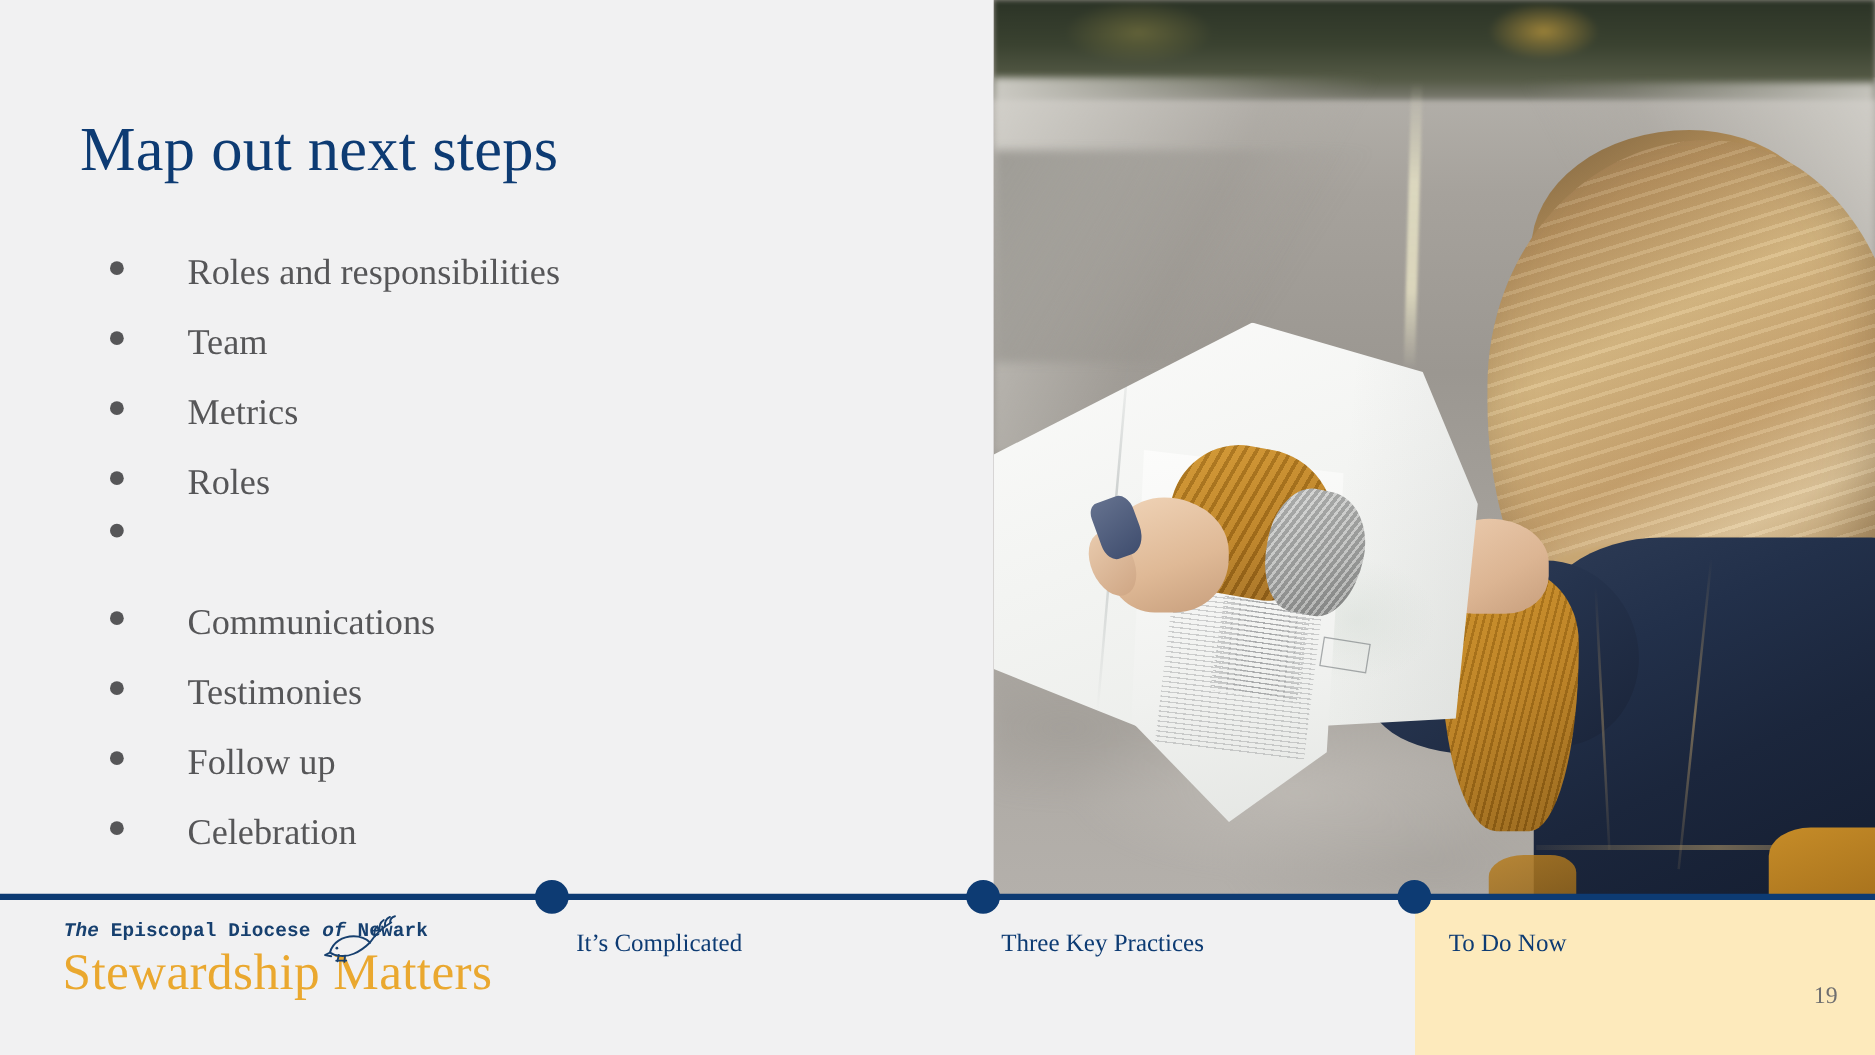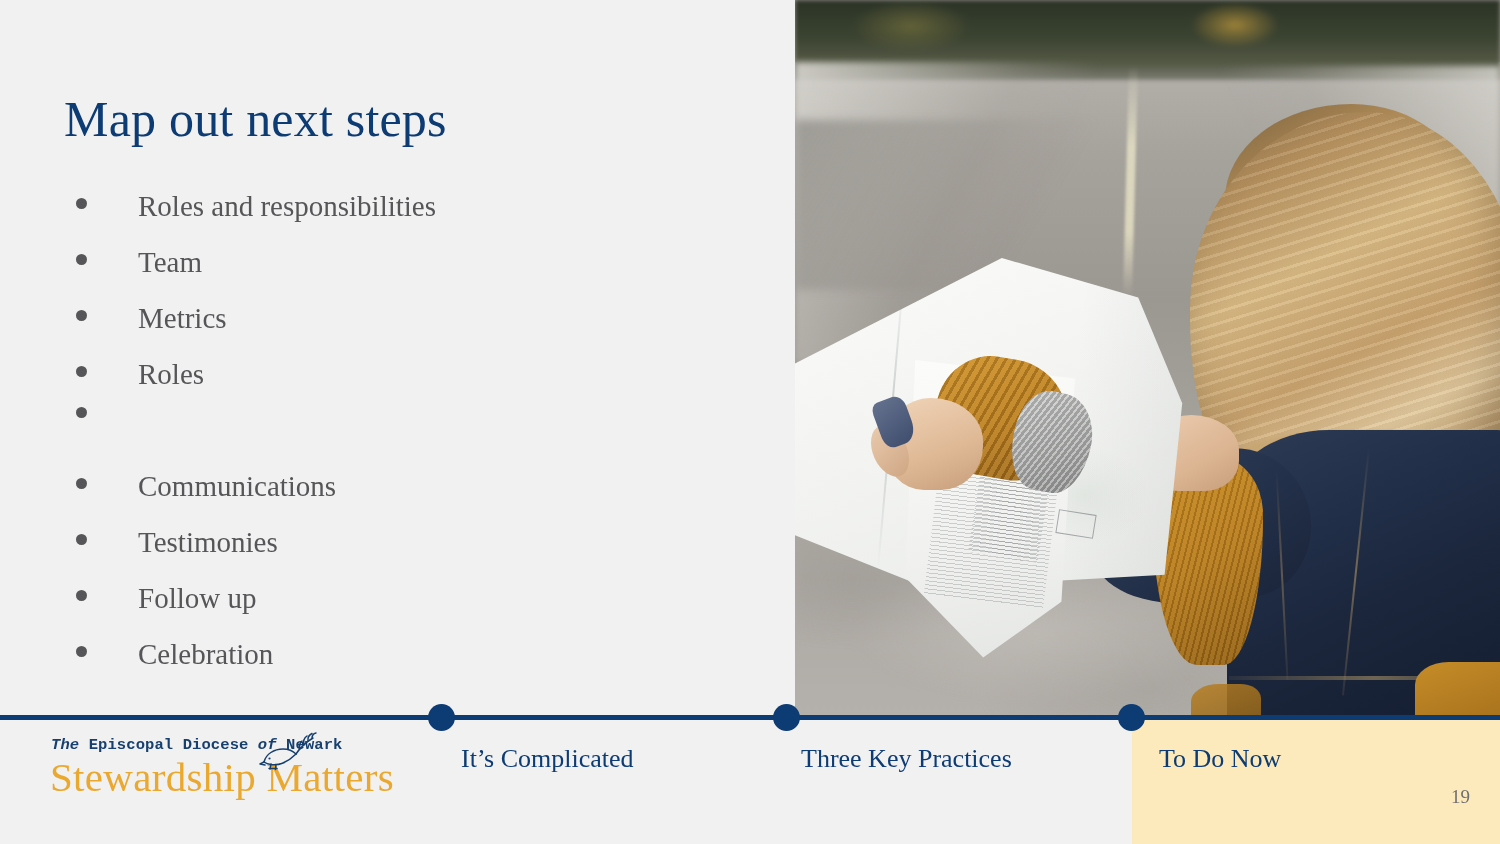--- a/index.html
+++ b/index.html
@@ -263,21 +263,21 @@
     line-height: 1.1;
     color: #0d3b73;
     letter-spacing: .2px;
     white-space: nowrap;
   }
   .bullets {
     position: absolute;
     left: 72px;
     top: 186px;
     width: 680px;
-    margin: 4px;
+    margin: 16px;
     padding: 0;
     list-style: none;
   }
   .bullets li {
     display: flex;
     align-items: baseline;
     height: 56px;
     font-size: 29px;
     color: #565658;
   }
@@ -310,21 +310,21 @@
     position: absolute;
     width: 27px; height: 27px;
     border-radius: 50%;
     background: #0d3b73;
     top: 704px;
     z-index: 6;
   }
   .nav-label {
     position: absolute;
     top: 744px;
-    font-size: 26px;
+    font-size: 20px;
     color: #0d3b73;
     white-space: nowrap;
     z-index: 7;
   }
   .page-num {
     position: absolute;
     right: 30px; top: 786px;
     font-size: 19px;
     color: #6f6f70;
     z-index: 7;

